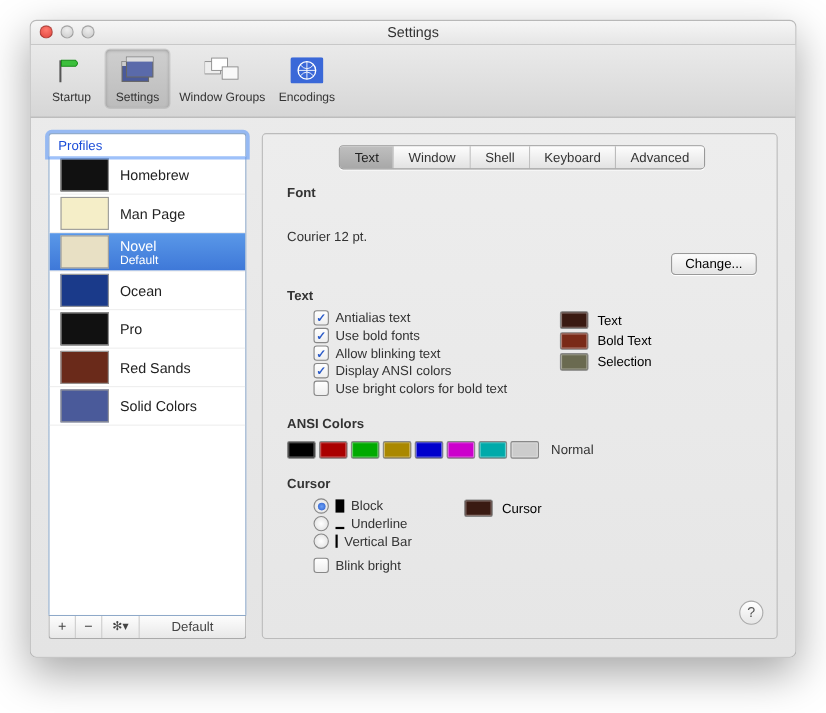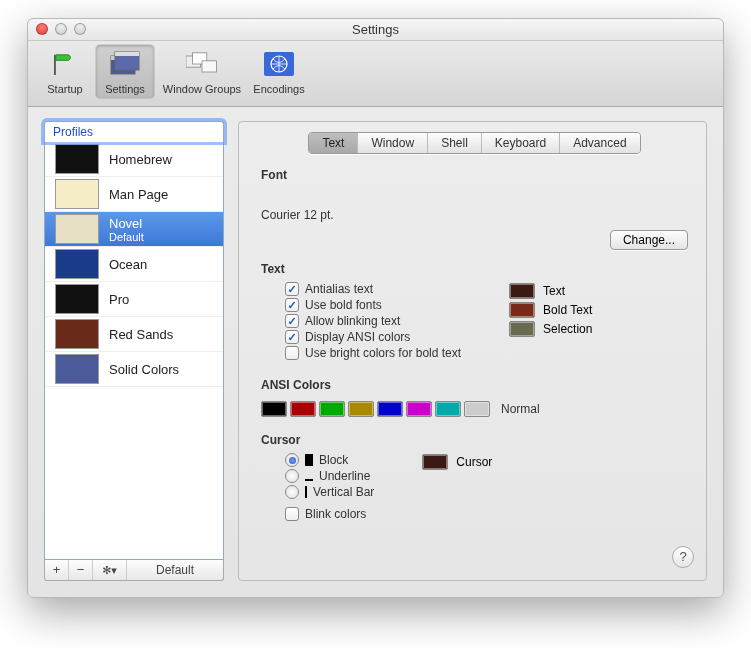--- a/index.html
+++ b/index.html
@@ -276,21 +276,21 @@
               <span class="cursor-icon ci-under"></span>
               <span>Underline</span>
             </div>
           <div class="row">
               <span class="radio"></span>
               <span class="cursor-icon ci-bar"></span>
               <span>Vertical Bar</span>
             </div>
           <div class="row" style="margin-top:8px;">
               <span class="check"></span>
-              <span>Blink colors</span>
+              <span>Blink bright</span>
             </div>
         </div>
         <div class="rightcol">
           <div class="sw-row">
               <span class="swatch" id="sw-cursor" style="background: rgb(58, 26, 18);"></span>
               <span>Cursor</span>
             </div>
         </div>
       </div>
 

